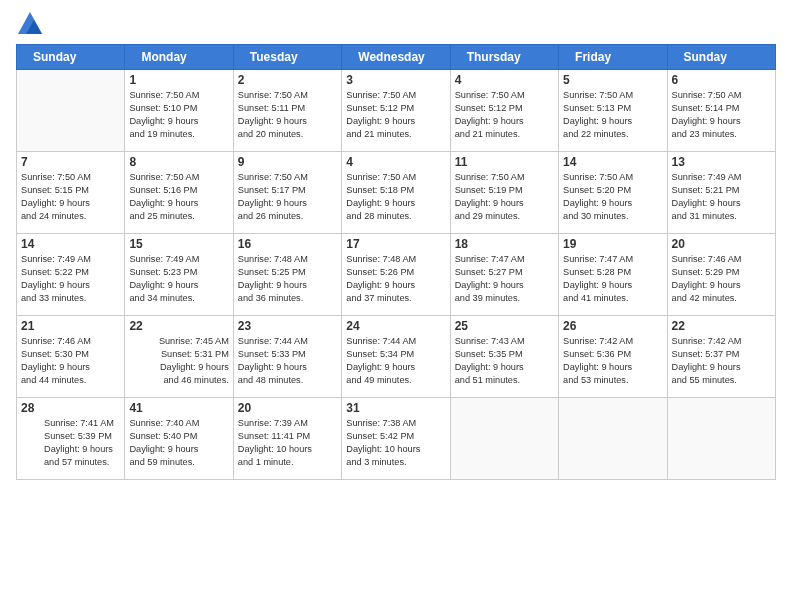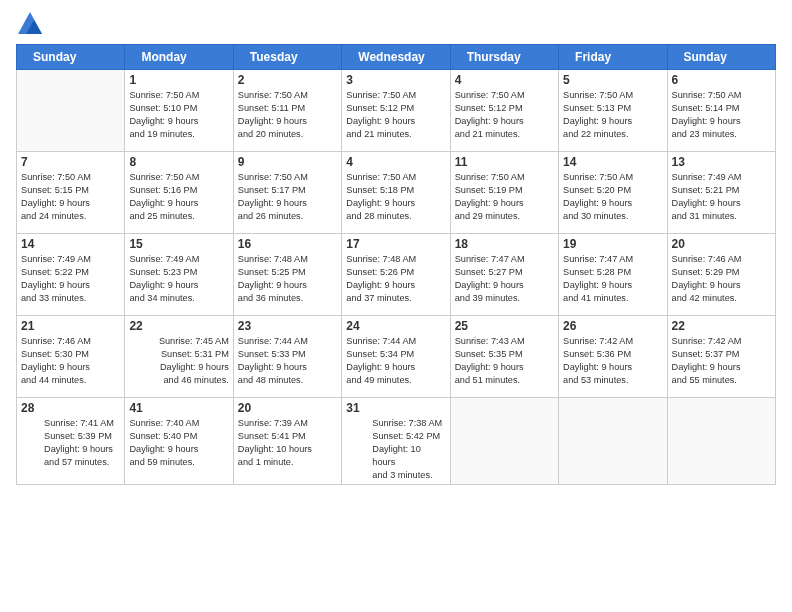--- a/index.html
+++ b/index.html
@@ -337,27 +337,27 @@
           <td>
             <span class="day-number">41</span>
             <div class="day-info" style="white-space: pre-line;">Sunrise: 7:40 AM
 Sunset: 5:40 PM
 Daylight: 9 hours
 and 59 minutes.</div>
           </td>
           <td>
             <span class="day-number">20</span>
             <div class="day-info" style="white-space: pre-line;">Sunrise: 7:39 AM
-Sunset: 5:41 PM
+Sunset: 11:41 PM
 Daylight: 10 hours
 and 1 minute.</div>
           </td>
           <td>
             <span class="day-number">31</span>
-            <div class="day-info" style="white-space: pre-line; margin-left: 26px;">Sunrise: 7:38 AM
+            <div class="day-info" style="white-space: pre-line;">Sunrise: 7:38 AM
 Sunset: 5:42 PM
 Daylight: 10 hours
 and 3 minutes.</div>
           </td>
           <td class="empty"></td>
           <td class="empty"></td>
           <td class="empty"></td>
         </tr>
       </tbody>
   </table>

